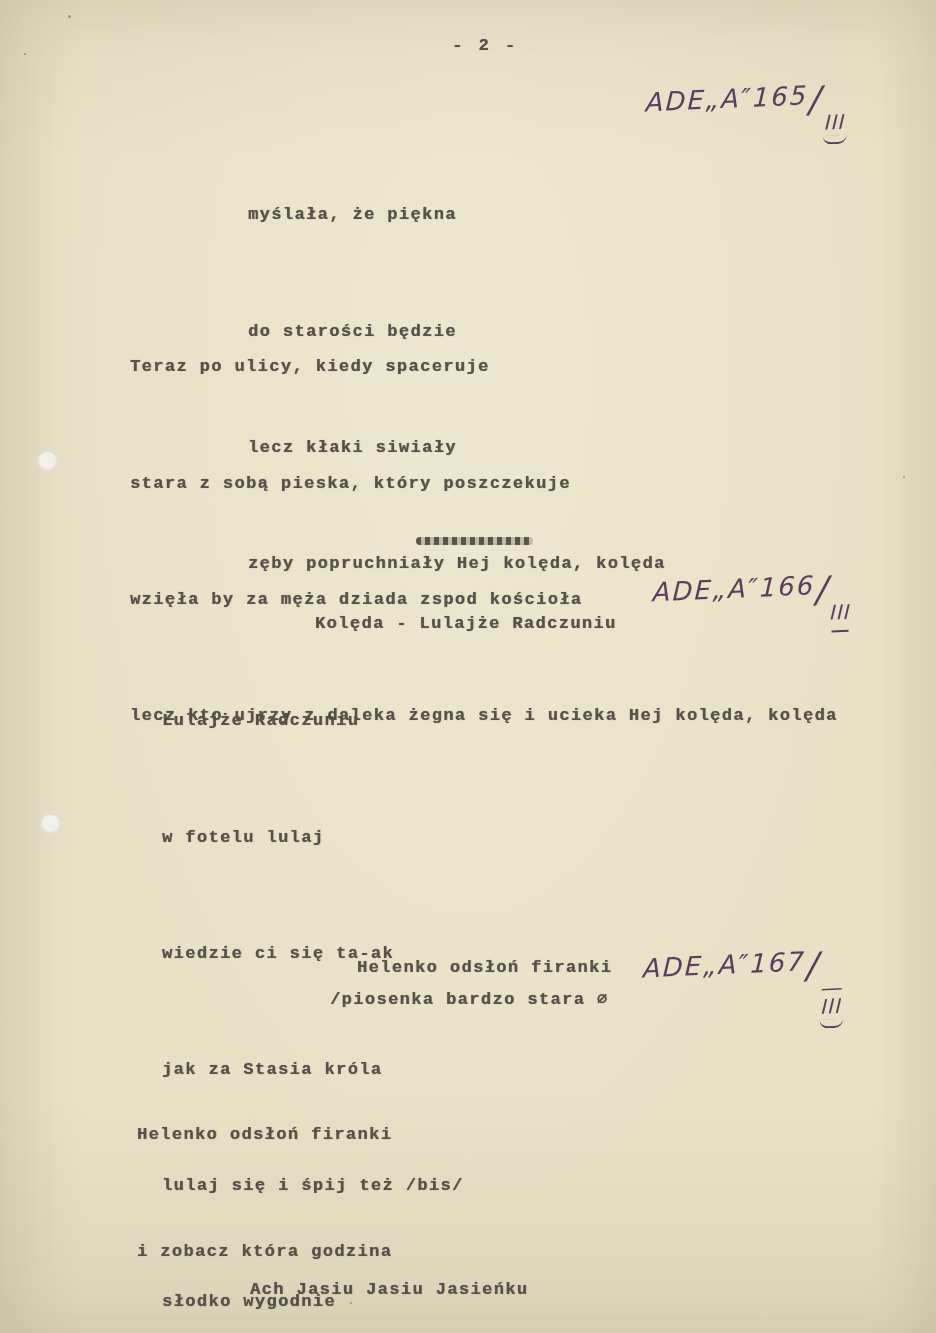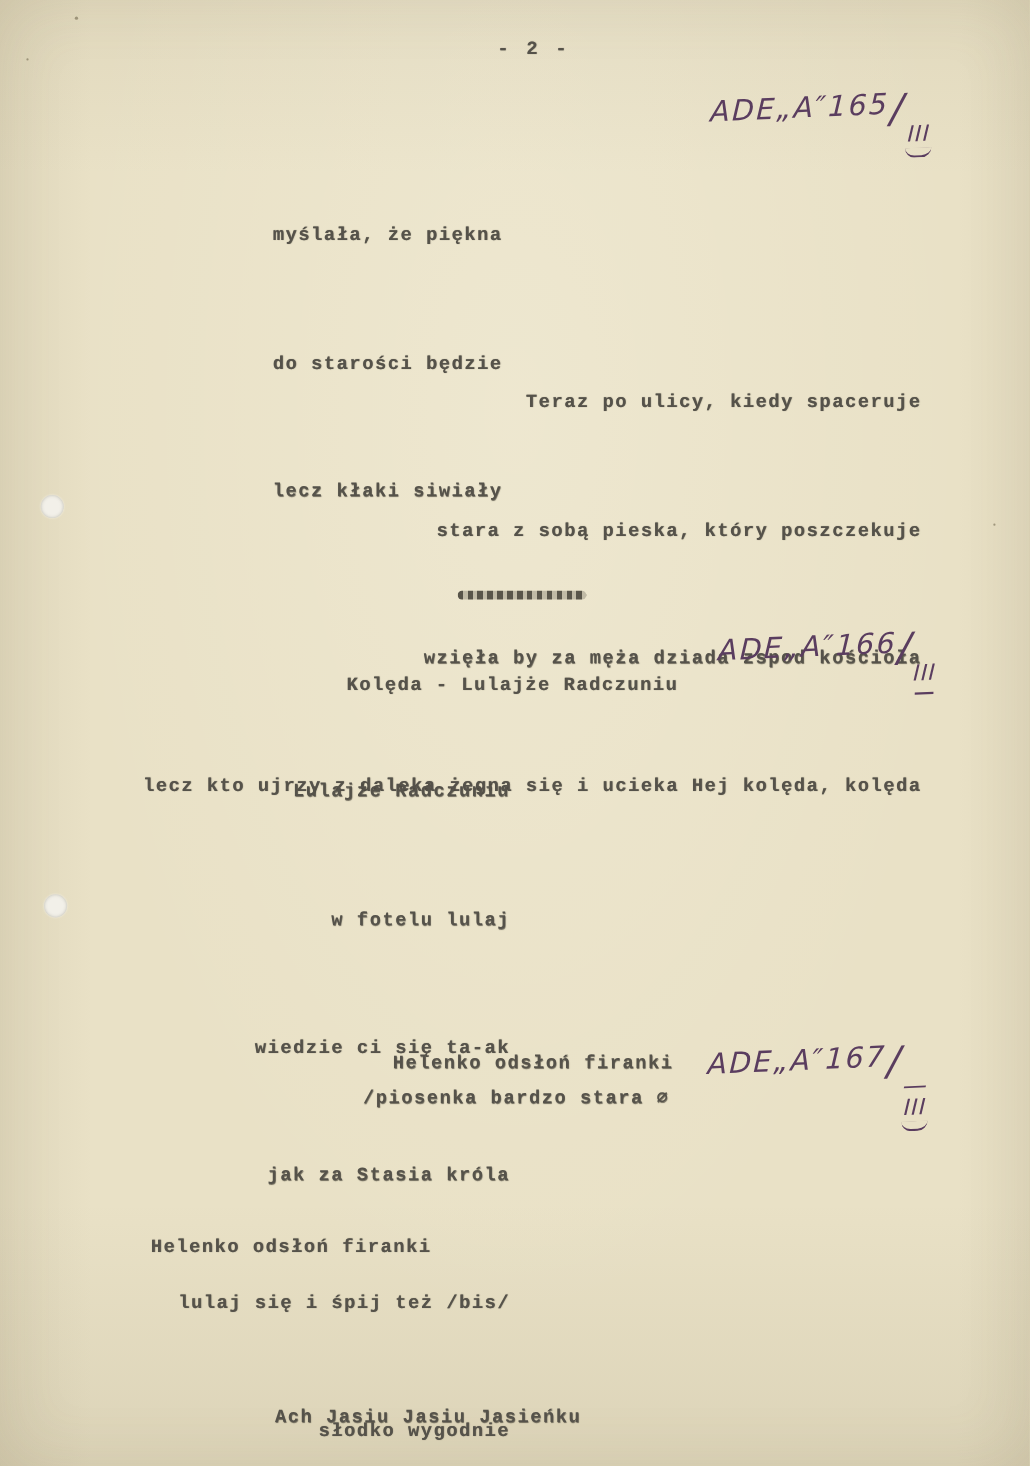--- a/index.html
+++ b/index.html
@@ -18,21 +18,21 @@
   .typed {
     position:absolute;
     font-family:"Liberation Mono", monospace;
     font-weight:700;
     font-size:17px;
     letter-spacing:1.4px;
     color:#55524a;
     text-shadow:0.4px 0.4px 0.8px rgba(74,70,59,0.75);
     white-space:pre;
   }
-  .stanza { line-height:38.7px;text-align:right; }
+  .stanza { line-height:38.7px; }
   .stanza div { white-space:pre; }
   .pagenum { letter-spacing:3px; }
   .heading { }
   .subtitle { }
   .divider {
     position:absolute;
     left:416px; top:537px;
     width:117px; height:8px;
     border-radius:4px;
     background:
@@ -86,20 +86,21 @@
     <span class="ann-main">ADE„A″165</span><span class="ann-slash">/</span><span class="ann-frac">
       <span class="ann-lower">III</span>
       <span class="u-curve"></span>
     </span>
   </div>
 
   <div class="typed stanza" style="left:248px; top:119px;">
     <div>myślała, że piękna</div>
     <div>do starości będzie</div>
     <div>lecz kłaki siwiały</div>
+    <div>zęby popruchniały Hej kolęda, kolęda</div>
   </div>
 
   <div class="typed stanza" style="left:130px; top:271px;">
     <div>Teraz po ulicy, kiedy spaceruje</div>
     <div>stara z sobą pieska, który poszczekuje</div>
     <div>wzięła by za męża dziada zspod kościoła</div>
     <div>lecz kto ujrzy z daleka żegna się i ucieka Hej kolęda, kolęda</div>
   </div>
 
   <div class="divider"></div>
@@ -130,20 +131,21 @@
   <div class="ann" style="left:642px; top:948px;">
     <span class="ann-main">ADE„A″167</span><span class="ann-slash">/</span><span class="ann-frac">
       <span class="ann-upper">—</span>
       <span class="ann-lower">III</span>
       <span class="u-curve"></span>
     </span>
   </div>
 
   <div class="typed stanza" style="left:137px; top:1039px;">
     <div>Helenko odsłoń firanki</div>
+    <div>i zobacz która godzina</div>
     
     
   </div>
 
   <div class="typed stanza" style="left:250px; top:1194px;">
     <div>Ach Jasiu Jasiu Jasieńku</div>
     
   </div>
 
 </div>

